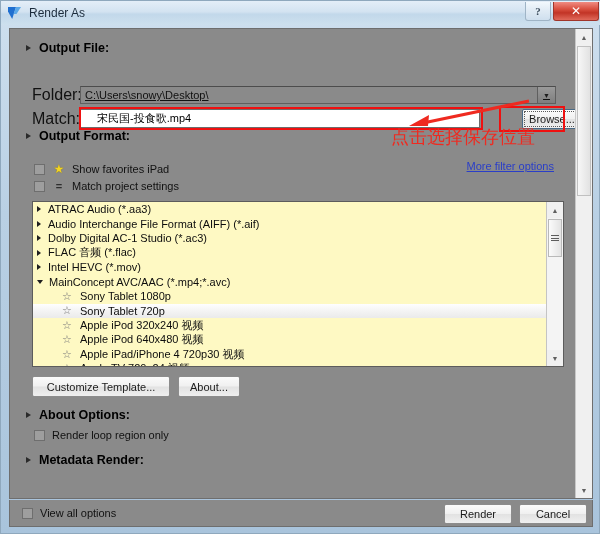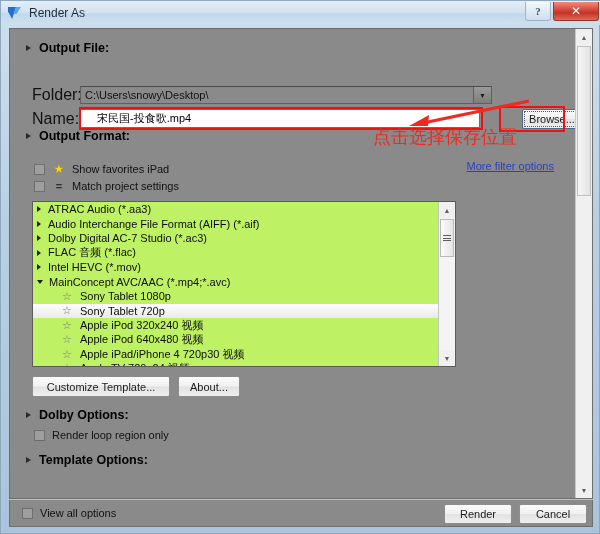--- a/index.html
+++ b/index.html
@@ -254,22 +254,22 @@
     top: 131px;
     font-size: 11px;
     color: #2a3ec8;
     text-decoration: underline;
   }
 
   
   .list-box {
     position: absolute;
     left: 22px; top: 172px;
-    width: 424px; height: 166px;
-    background: #bef264;
+    width: 532px; height: 166px;
+    background: #fef9c3;
     border: 1px solid #5c5c5c;
     box-sizing: border-box;
     overflow: hidden;
   }
   .list-inner {
     position: absolute;
     left: 0; top: 0;
     width: 514px; height: 164px;
     overflow: hidden;
   }
@@ -340,21 +340,21 @@
     width: 584px; height: 27px;
     background: #8a8a8a;
     border: 1px solid #6e6e6e;
     border-top: none;
     box-sizing: border-box;
   }
 
   
   .annot-text {
     position: absolute;
-    left: 372px; top: 124px;
+    left: 390px; top: 124px;
     font-size: 18px;
     color: #ef2a20;
     font-family: Liberation Mono, monospace;
     white-space: nowrap;
     letter-spacing: 0px;
     pointer-events: none;
     text-align: center;
   }
   .annot-arrow {
     position: absolute;
@@ -385,28 +385,28 @@
   <div class="dialog-body">
     <div class="scroll-region">
 
       <div class="section-head" id="output-file-head">
         <span class="tri"></span>
         <span>Output File:</span>
       </div>
 
       <div class="field-row" style="left:22px; top:57px; width:524px;">
         <div class="field-label">Folder:</div>
-        <div class="combo" style="width:412px;">
+        <div class="combo" style="width:476px;text-decoration:underline;">
           <span>C:\Users\snowy\Desktop\</span>
           <span class="combo-arrow">▼</span>
         </div>
       </div>
 
       <div class="field-row" style="left:22px; top:80px; width:524px;">
-        <div class="field-label">Name:</div>
+        <div class="field-label">Match:</div>
         <div class="textbox" style="width:400px;">
           <span>宋民国-投食歌.mp4</span>
         </div>
       </div>
       <div class="hl-red" style="left:69px; top:78px; width:404px; height:23px;"></div>
 
       <div class="btn focused" style="position:absolute; left:492px; top:80px; width:60px; height:20px;margin-left:20px;">Browse...</div>
       <div class="hl-red" style="left:489px; top:77px; width:66px; height:26px;"></div>
 
       <div class="section-head" id="output-format-head">
@@ -433,21 +433,21 @@
             <div class="list-row">
               <span class="row-tri"></span>
               <span>ATRAC Audio (*.aa3)</span>
             </div>
             <div class="list-row">
               <span class="row-tri"></span>
               <span>Audio Interchange File Format (AIFF) (*.aif)</span>
             </div>
             <div class="list-row">
               <span class="row-tri"></span>
-              <span>Dolby Digital AC-7 Studio (*.ac3)</span>
+              <span>Dolby Digital AC-1 Studio (*.ac3)</span>
             </div>
             <div class="list-row">
               <span class="row-tri"></span>
               <span>FLAC 音频 (*.flac)</span>
             </div>
             <div class="list-row">
               <span class="row-tri"></span>
               <span>Intel HEVC (*.mov)</span>
             </div>
             <div class="list-row">
@@ -490,31 +490,31 @@
           </div>
           <div class="sb-arrow bottom">▼</div>
         </div>
       </div>
 
       <div class="btn" style="position:absolute; left:22px; top:347px; width:138px; height:21px;">Customize Template...</div>
       <div class="btn" style="position:absolute; left:168px; top:347px; width:62px; height:21px;">About...</div>
 
       <div class="section-head" id="render-options-head">
         <span class="tri"></span>
-        <span>Dolby Options:</span>
+        <span>About Options:</span>
       </div>
 
       <div class="cbrow" style="left:24px; top:400px;">
         <span class="cbox"></span>
         <span>Render loop region only</span>
       </div>
 
       <div class="section-head" id="metadata-options-head">
         <span class="tri"></span>
-        <span>Template Options:</span>
+        <span>Metadata Render:</span>
       </div>
     </div>
 
     <div class="outer-scrollbar">
       <div class="sb-arrow">▲</div>
       <div class="outer-thumb"></div>
       <div class="sb-arrow bottom">▼</div>
     </div>
   </div>
 

